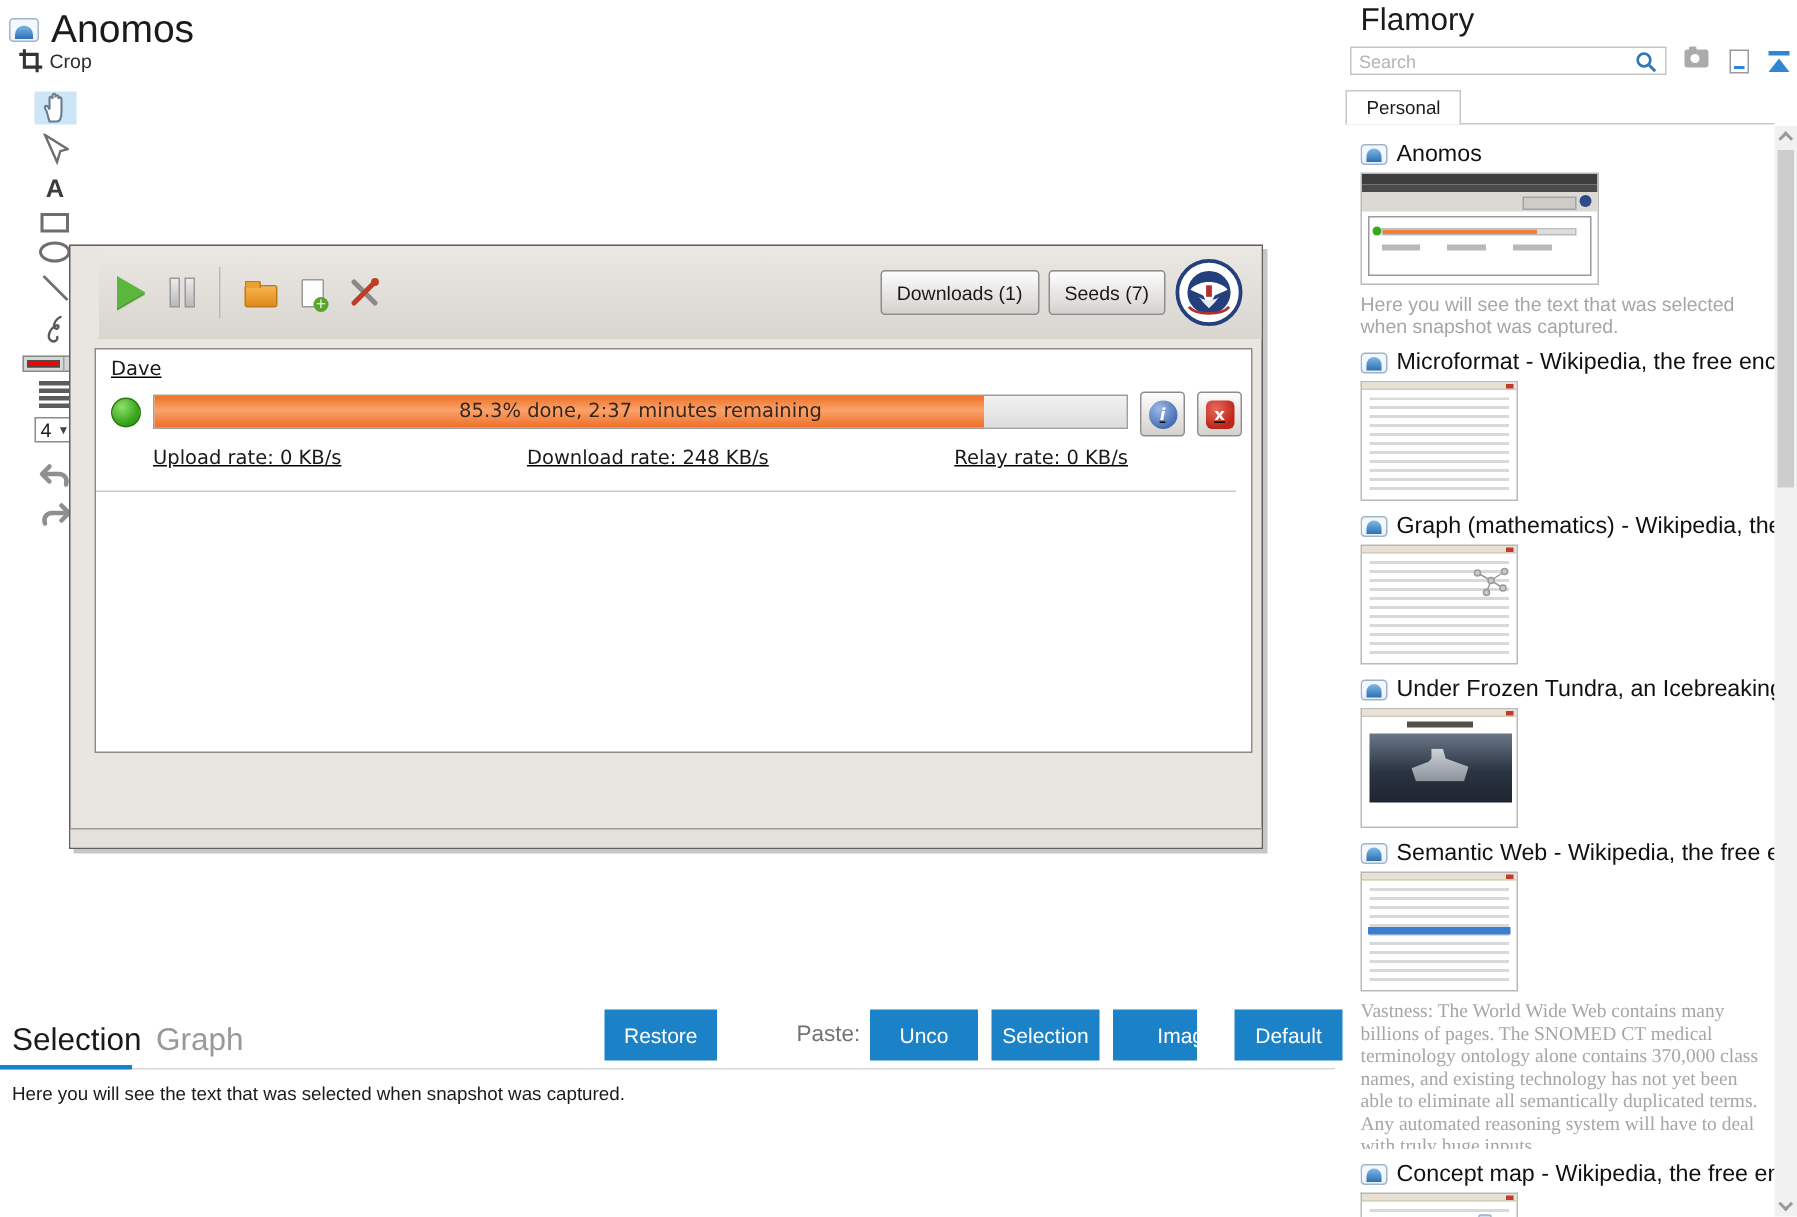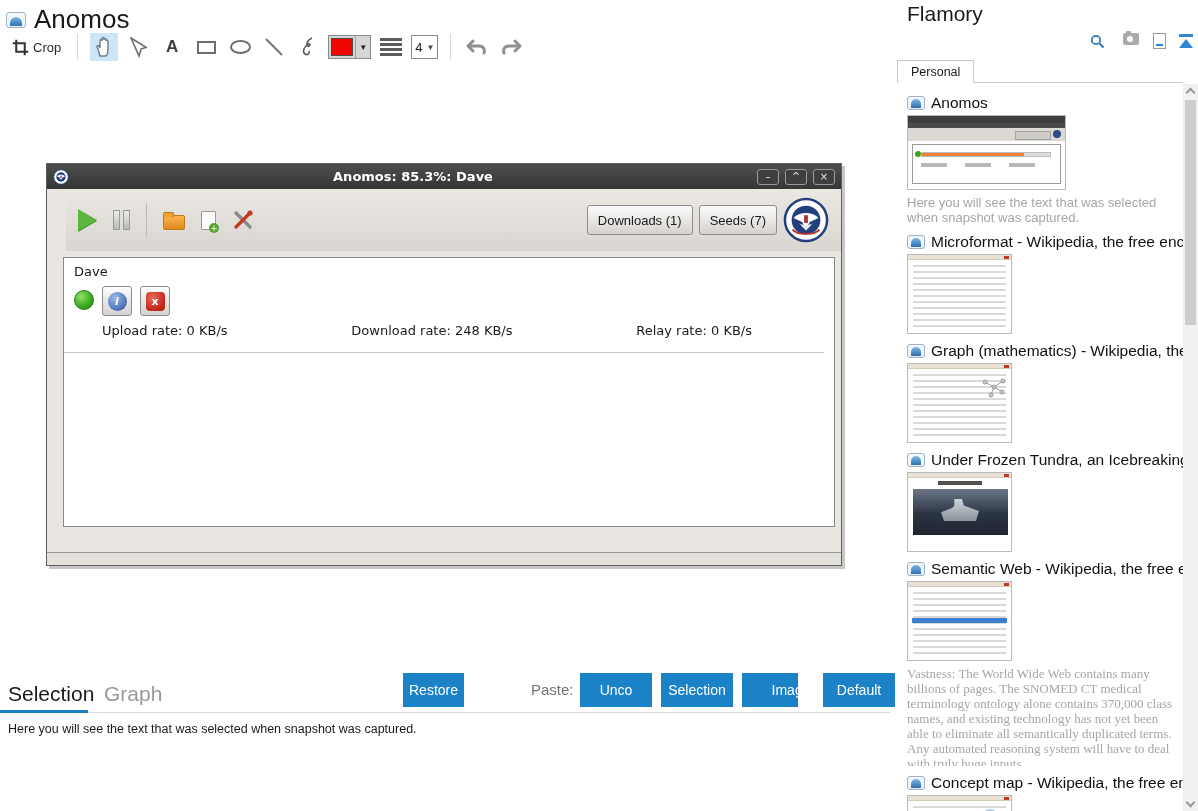--- a/index.html
+++ b/index.html
@@ -8,21 +8,21 @@
 
   
   #app-header { position:absolute; left:6px; top:4px; display:flex; align-items:center; gap:8px; }
   .flam-icon { width:20px; height:16px; border:1px solid #9db3c8; border-radius:3px;
     background:linear-gradient(#f3f8fc 45%, #e8f1f8); position:relative; overflow:hidden; }
   .flam-icon::after { content:""; position:absolute; left:3px; right:3px; bottom:1px; height:9px;
     border-radius:7px 7px 0 0; background:linear-gradient(#7db9e8,#2f6fb2); }
   #app-title { font-size:26px; color:#1a1a1a; font-weight:400; }
 
   
-  #toolbar { position:absolute; left:8px; top:32px; height:30px; display:flex; align-items:center; gap:6px; }
+  #toolbar { position:absolute; left:8px; top:32px; height:30px; display:flex; align-items:center; gap:6px;flex-direction:column; }
   .tb-sep { width:1px; height:26px; background:#d8d8d8; margin:0 6px; }
   .tb-btn { width:28px; height:28px; display:flex; align-items:center; justify-content:center; }
   .tb-btn.active { background:#cde6f7; }
   .crop-group { display:flex; align-items:center; gap:4px; padding:0 4px; }
   .crop-label { font-size:13px; color:#2a2a2a; }
   .glyphA { font-size:17px; font-weight:700; color:#3d3d3d; }
   .rect-glyph { width:19px; height:13px; border:2px solid #6e6e6e; }
   .ellipse-glyph { width:21px; height:14px; border:2px solid #6e6e6e; border-radius:50%; }
   .swatch-group { display:flex; align-items:stretch; border:1px solid #8a8a8a; background:#d6d6d6; height:24px; }
   .swatch { width:22px; margin:2px; background:#ee0500; border:1px solid #4a4a4a; }
@@ -59,21 +59,21 @@
   .folder-icon::before { content:""; position:absolute; left:-1px; top:-4px; width:9px; height:4px;
     background:#eda02f; border:1px solid #c07a18; border-bottom:none; border-radius:2px 2px 0 0; }
   .docadd-icon { width:15px; height:19px; background:#fcfcfc; border:1px solid #9a9a9a; border-radius:1px; position:relative; }
   .docadd-icon::after { content:"+"; position:absolute; right:-4px; bottom:-4px; width:10px; height:10px;
     background:#57a52c; color:#fff; border-radius:50%; font-size:9px; line-height:10px; text-align:center; }
   .win-btn { height:30px; padding:0 10px; font-size:13px; color:#1a1a1a;
     background:linear-gradient(#fdfdfd,#d5d1cd); border:1px solid #8d8d8d; border-radius:3px; }
   #win-toolbar .right { margin-left:auto; display:flex; align-items:center; gap:6px; }
   #win-content { position:relative; height:277px; }
   #group-box { position:absolute; left:16px; right:6px; top:6px; bottom:1px;
-    background:#fff; border:1px solid #8a8a8a; padding:6px 0 0 10px; }
+    background:#fff; border:1px solid #8a8a8a; padding:6px 0 0 10px;text-decoration:underline; }
   #torrent-name { font-size:13px; color:#1a1a1a; }
   #progress-row { display:flex; align-items:flex-start; margin-top:9px; gap:8px; }
   .status-dot { width:20px; height:20px; border-radius:50%; margin-top:2px;
     background:radial-gradient(circle at 35% 30%, #8fe06a, #3aa81e 60%, #2c8212); border:1px solid #2a7a12; }
   #progress-bar { width:650px; height:23px; border:1px solid #a0a0a0; background:linear-gradient(#f2f2f2,#dcdcdc);
     position:relative; }
   #progress-fill { height:100%; background:linear-gradient(#ef7227, #fba26b 45%, #ed6f26); }
   #progress-text { position:absolute; inset:0; display:flex; align-items:center; justify-content:center;
     font-size:13px; color:#33291c; }
   .sq-btn { width:30px; height:30px; margin-top:-2px; border:1px solid #8d8d8d; border-radius:3px;
@@ -90,21 +90,21 @@
 
   
   #tab-selection { position:absolute; left:8px; top:682px; font-size:21px; color:#1a1a1a; }
   #tab-notes { position:absolute; left:104px; top:682px; font-size:21px; color:#97999b; }
   #bottom-divider { position:absolute; left:0; top:712px; width:890px; height:1px; background:#d9d9d9; }
   #tab-underline { position:absolute; left:0; top:710px; width:88px; height:3px; background:#1c82c8; }
   #selection-text { position:absolute; left:8px; top:722px; font-size:12.5px; color:#1a1a1a; }
   .blue-btn { position:absolute; top:673px; height:34px; background:#1c82c8; color:#fff;
     font-size:14px; border:none; display:flex; align-items:center; justify-content:center;
     font-family:"Liberation Sans", sans-serif; }
-  #btn-restore { left:403px; width:61px; }
+  #btn-restore { left:403px; width:75px; }
   #paste-label { position:absolute; left:531px; top:681px; font-size:15px; color:#737373; }
   #btn-link { left:580px; width:72px; }
   #btn-paste-selection { left:661px; width:72px; }
   #btn-image { left:742px; width:56px;padding-left:42px; }
   #btn-default { left:823px; width:72px; }
 
   
   #sidebar { position:absolute; left:897px; top:0; width:301px; height:811px; background:#fff; }
   #sb-title { position:absolute; left:10px; top:2px; font-size:21px; color:#1a1a1a; }
   #sb-search { position:absolute; left:3px; top:31px; width:211px; height:19px;
@@ -244,32 +244,20 @@
   </div>
   <div class="tb-btn">
     <svg width="24" height="20" viewBox="0 0 24 20">
       <path d="M16 4 L21 9 L16 14" fill="none" stroke="#8f8f8f" stroke-width="3" stroke-linecap="round" stroke-linejoin="round"></path>
       <path d="M20 9 H10 C5 9 4 13 5 16" fill="none" stroke="#8f8f8f" stroke-width="3" stroke-linecap="round"></path>
     </svg>
   </div>
 </div>
 
 <div id="win">
-  <div id="win-titlebar">
-    <svg class="seal" width="16" height="16" viewBox="0 0 48 48">
-      <circle cx="24" cy="24" r="22" fill="#fff" stroke="#23407c" stroke-width="3"></circle>
-      <circle cx="24" cy="24" r="14" fill="#23407c"></circle>
-      <path d="M12 22 C17 16 31 16 36 22 L28 26 L24 33 L20 26 Z" fill="#fff"></path>
-      <rect x="22" y="20" width="4" height="7" fill="#b03030"></rect>
-    </svg>
-    <span id="win-title">Anomos: 85.3%: Dave</span>
-    <span class="win-ctl">–</span>
-    <span class="win-ctl">^</span>
-    <span class="win-ctl">×</span>
-  </div>
   <div id="win-toolbar">
     <span class="play-tri"></span>
     <span class="pause-icon">
         <i></i>
         <i></i>
       </span>
     <span class="wt-sep"></span>
     <span class="folder-icon"></span>
     <span class="docadd-icon"></span>
     <svg width="22" height="22" viewBox="0 0 22 22">
@@ -288,20 +276,24 @@
         <rect x="22" y="19" width="4" height="8" fill="#b03030"></rect>
         <path d="M10 34 C15 40 33 40 38 34" fill="none" stroke="#b03030" stroke-width="2"></path>
       </svg>
     </span>
   </div>
   <div id="win-content">
     <div id="group-box">
       <div id="torrent-name">Dave</div>
       <div id="progress-row">
         <span class="status-dot"></span>
+        <div id="progress-bar">
+          <div id="progress-fill" style="width: 85.3%;"></div>
+          <div id="progress-text">85.3% done, 2:37 minutes remaining</div>
+        </div>
         <span class="sq-btn">
           <span class="info-orb">i</span>
         </span>
         <span class="sq-btn">
           <span class="close-orb">x</span>
         </span>
       </div>
       <div id="rates-row">
         <span>Upload rate: 0 KB/s</span>
         <span>Download rate: 248 KB/s</span>
@@ -320,20 +312,21 @@
 <div id="selection-text">Here you will see the text that was selected when snapshot was captured.</div>
 <button class="blue-btn" id="btn-restore">Restore</button>
 <span id="paste-label">Paste:</span>
 <button class="blue-btn" id="btn-link">Unco</button>
 <button class="blue-btn" id="btn-paste-selection">Selection</button>
 <button class="blue-btn" id="btn-image">Image</button>
 <button class="blue-btn" id="btn-default">Default</button>
 
 <div id="sidebar">
   <div id="sb-title">Flamory</div>
+  <input id="sb-search" placeholder="Search" style="">
   <svg id="search-mag" width="15" height="15" viewBox="0 0 15 15">
     <circle cx="6" cy="6" r="4.2" fill="none" stroke="#3277b8" stroke-width="1.8"></circle>
     <line x1="9.5" y1="9.5" x2="13.5" y2="13.5" stroke="#3277b8" stroke-width="2"></line>
   </svg>
   <span id="cam-icon" class="sb-tool"></span>
   <span id="note-icon" class="sb-tool"></span>
   <span id="dock-icon" class="sb-tool">
     <span class="bar"></span>
       <span class="tri"></span>
   </span>

